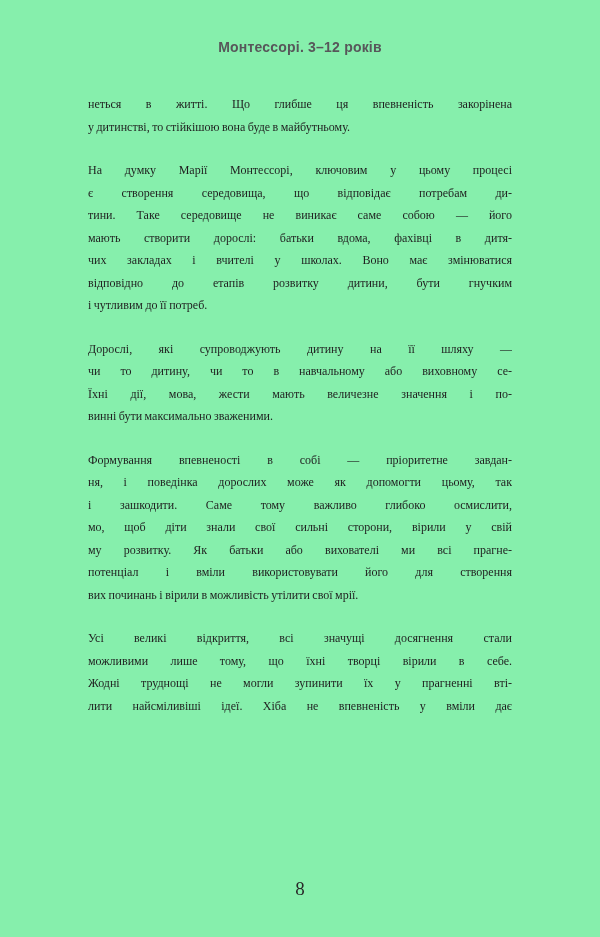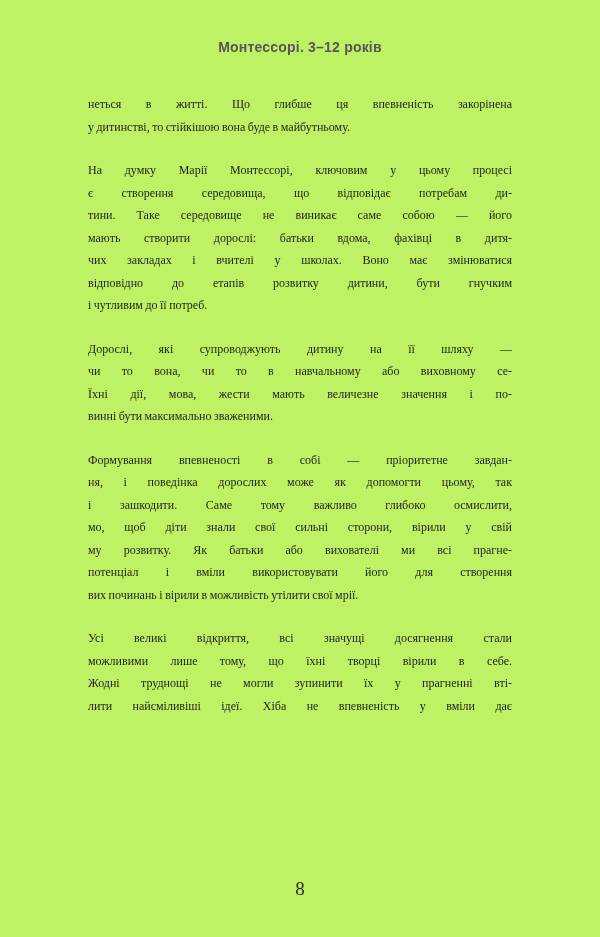--- a/index.html
+++ b/index.html
@@ -11,21 +11,21 @@
     width: 600px;
     height: 937px;
     position: relative;
     overflow: hidden;
     font-family: "Liberation Serif", "DejaVu Serif", serif;
   }
   .page {
     width: 600px;
     height: 937px;
     position: relative;
-    background: #bef264;
+    background: #86efac;
   }
   .running-header {
     padding-top: 40px;
     text-align: center;
     font-family: "Liberation Sans", "DejaVu Sans", sans-serif;
     font-weight: 600;
     font-size: 14px;
     line-height: 14px;
     letter-spacing: 0.2px;
     color: #57575a;
@@ -84,21 +84,21 @@
       <div class="line">є створення середовища, що відповідає потребам ди-</div>
       <div class="line">тини. Таке середовище не виникає саме собою — його</div>
       <div class="line">мають створити дорослі: батьки вдома, фахівці в дитя-</div>
       <div class="line">чих закладах і вчителі у школах. Воно має змінюватися</div>
       <div class="line">відповідно до етапів розвитку дитини, бути гнучким</div>
       <div class="line line--last">і чутливим до її потреб.</div>
     </div>
 
     <div class="para">
       <div class="line">Дорослі, які супроводжують дитину на її шляху —</div>
-      <div class="line">чи то вона, чи то в навчальному або виховному се-</div>
+      <div class="line">чи то дитину, чи то в навчальному або виховному се-</div>
       <div class="line">Їхні дії, мова, жести мають величезне значення і по-</div>
       <div class="line line--last">винні бути максимально зваженими.</div>
     </div>
 
     <div class="para">
       <div class="line">Формування впевненості в собі — пріоритетне завдан-</div>
       <div class="line">ня, і поведінка дорослих може як допомогти цьому, так</div>
       <div class="line">і зашкодити. Саме тому важливо глибоко осмислити,</div>
       <div class="line">мо, щоб діти знали свої сильні сторони, вірили у свій</div>
       <div class="line">му розвитку. Як батьки або вихователі ми всі прагне-</div>

